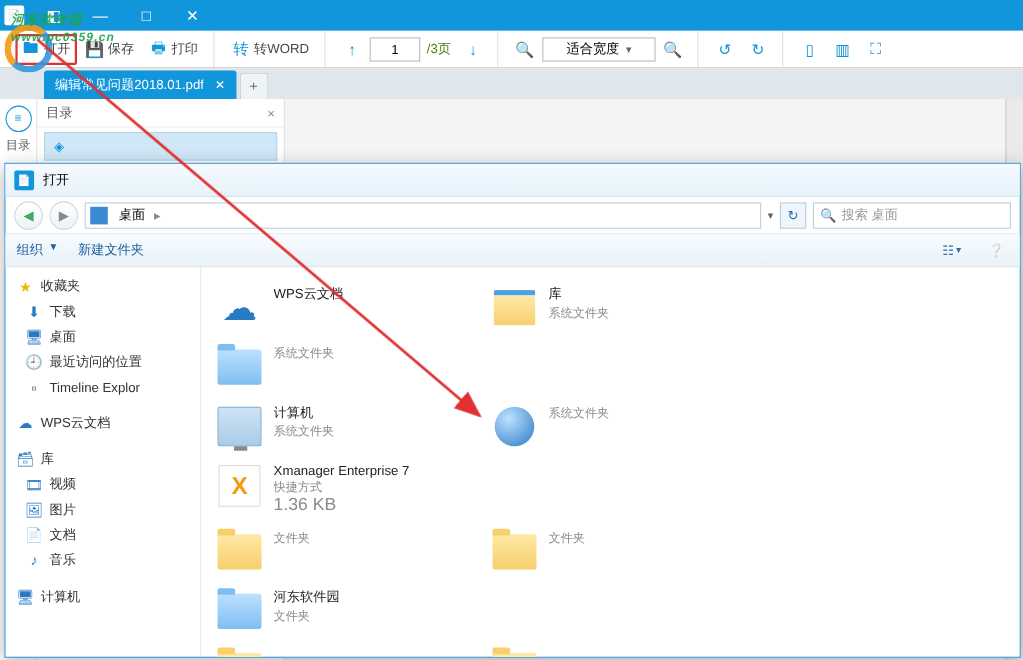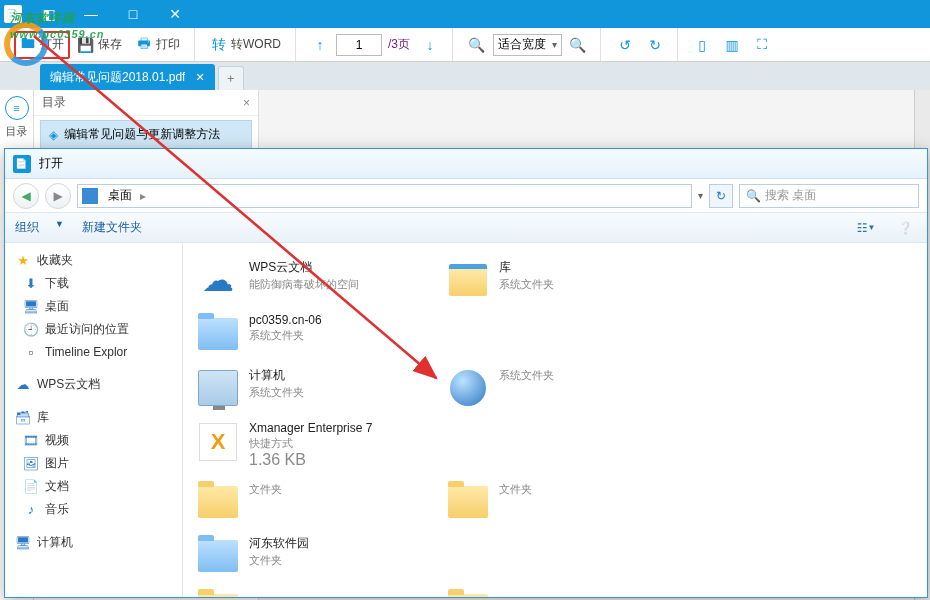--- a/index.html
+++ b/index.html
@@ -8,21 +8,21 @@
 .titlebar .app-icon{width:18px;height:18px;background:#fff;border-radius:2px;margin-right:6px;display:flex;align-items:center;justify-content:center;color:#1296db;font-size:10px}
 .titlebar .title{flex:1;font-size:12px}
 .titlebar .win-btn{width:42px;height:24px;display:flex;align-items:center;justify-content:center;cursor:pointer;font-size:14px}
 .toolbar{height:34px;background:#fff;border-bottom:1px solid #d0d0d0;display:flex;align-items:center;padding:0 6px;gap:2px}
 .tool-grp{display:flex;align-items:center;gap:2px;border-right:1px solid #e0e0e0;padding:0 8px;height:100%}
 .tool-grp:last-child{border-right:none}
 .tbtn{display:flex;align-items:center;gap:4px;height:28px;padding:0 6px;cursor:pointer;border-radius:2px;color:#444}
 .tbtn .ic{width:16px;height:16px;display:flex;align-items:center;justify-content:center;font-size:14px;color:#1296db}
 .tbtn.red-box{border:2px solid #e03030;padding:2px 4px}
 .pagebox{width:46px;height:22px;border:1px solid #bbb;text-align:center}
-.zoomsel{height:22px;border:1px solid #bbb;padding:0 4px;background:#fff;display:flex;align-items:center;gap:6px;cursor:pointer}
+.zoomsel{height:22px;border:1px solid #bbb;padding:0 21px;background:#fff;display:flex;align-items:center;gap:6px;cursor:pointer}
 .tabstrip{height:28px;background:#dfe7ec;display:flex;align-items:flex-end;padding-left:40px}
 .tab{height:26px;background:#1296db;color:#fff;display:flex;align-items:center;padding:0 10px;gap:10px;border-radius:3px 3px 0 0;max-width:190px}
 .tab .tx{overflow:hidden;white-space:nowrap;text-overflow:ellipsis}
 .tab .x{cursor:pointer;font-size:11px}
 .newtab{width:26px;height:24px;display:flex;align-items:center;justify-content:center;color:#666;cursor:pointer;border:1px solid #c7d2d9;border-bottom:none;background:#eef3f6;margin-left:3px;border-radius:3px 3px 0 0}
 .doc-area{display:flex;height:calc(600px - 28px - 34px - 28px);position:relative}
 .outline-btn{width:34px;display:flex;flex-direction:column;align-items:center;padding-top:6px;border-right:1px solid #ddd;gap:4px}
 .outline-btn .circ{width:24px;height:24px;border:1.5px solid #1296db;border-radius:50%;display:flex;align-items:center;justify-content:center;color:#1296db;font-size:11px}
 .side-panel{width:225px;border-right:1px solid #ddd;background:#fff}
 .side-hdr{height:26px;display:flex;align-items:center;padding:0 8px;color:#555;justify-content:space-between;border-bottom:1px solid #eee}
@@ -43,21 +43,21 @@
 .dlg-nav{height:34px;display:flex;align-items:center;padding:0 8px;gap:6px;border-bottom:1px solid #e0e6ea}
 .navbtn{width:26px;height:26px;border:1px solid #cfd8de;border-radius:50%;background:linear-gradient(#fff,#edf2f5);display:flex;align-items:center;justify-content:center;color:#4a6;cursor:pointer;font-size:12px}
 .navbtn.fwd{color:#888}
 .breadcrumb{flex:1;height:24px;border:1px solid #b9cfe0;background:#fff;display:flex;align-items:center;padding:0 4px;gap:4px}
 .breadcrumb .seg{padding:0 4px;cursor:pointer}
 .breadcrumb .sep{color:#888}
 .breadcrumb .bcicon{width:16px;height:16px;background:#3b8bd4;display:inline-block;margin-right:2px}
 .refresh{width:24px;height:24px;border:1px solid #b9cfe0;display:flex;align-items:center;justify-content:center;color:#2676c3;background:#eef5fb;cursor:pointer}
 .searchbox{width:180px;height:24px;border:1px solid #b9cfe0;display:flex;align-items:center;padding:0 6px;color:#999;background:#fff}
 .dlg-tool{height:30px;background:linear-gradient(#f7fbfe,#e9f2f8);border-bottom:1px solid #dbe4ea;display:flex;align-items:center;padding:0 10px;gap:18px}
-.dlg-tool .t{color:#1b5fa0;cursor:pointer;display:flex;align-items:flex-start;gap:16px}
+.dlg-tool .t{color:#1b5fa0;cursor:pointer;display:flex;align-items:flex-start;gap:5px}
 .dlg-tool .spacer{flex:1}
 .dlg-tool .ib{width:22px;height:22px;display:flex;align-items:center;justify-content:center;color:#2a6fb0;cursor:pointer}
 .dlg-body{flex:1;display:flex;overflow:hidden}
 .dlg-side{width:178px;border-right:1px solid #e3e8ec;overflow:auto;padding:6px 0}
 .sgrp{margin-bottom:10px}
 .sitem{display:flex;align-items:center;gap:6px;padding:3px 10px 3px 18px;cursor:pointer;color:#333}
 .sitem.hd{padding-left:10px;font-weight:normal}
 .sitem .fi{width:16px;height:16px;display:flex;align-items:center;justify-content:center;font-size:13px}
 .star{color:#f4b400}
 .blue{color:#2a79c4}
@@ -116,21 +116,21 @@
     <div class="tbtn">
         <span class="ic">转</span>
         <span>转WORD</span>
       </div>
   </div>
   <div class="tool-grp">
     <div class="tbtn">
         <span class="ic">↑</span>
       </div>
     <input class="pagebox" value="1" style="">
-    <span style="color:#701a75;margin:0 4px">/3页</span>
+    <span style="color:#4d7c0f;margin:0 4px">/3页</span>
     <div class="tbtn">
         <span class="ic">↓</span>
       </div>
   </div>
   <div class="tool-grp">
     <div class="tbtn">
         <span class="ic">🔍</span>
       </div>
     <div class="zoomsel">
         <span>适合宽度</span>
@@ -174,21 +174,20 @@
     <div class="circ">≡</div>
     <div style="font-size:11px;color:#555">目录</div>
   </div>
   <div class="side-panel">
     <div class="side-hdr">
       <span>目录</span>
       <span style="cursor:pointer;color:#888">×</span>
     </div>
     <div class="outline-item">
       <span class="bi">◈</span>
-      <span>编辑常见问题与更新调整方法</span>
     </div>
   </div>
   <div class="doc-view">
     <div class="doc-scroll"></div>
   </div>
 </div>
 
 <svg class="arrow-svg" width="440" height="380">
   <defs>
       <marker id="ah" markerWidth="12" markerHeight="12" refX="9" refY="4" orient="auto">
@@ -288,38 +287,36 @@
       </div>
     </div>
     <div class="dlg-files" id="file-list">
         <div class="frow">
           <div class="fitem">
             <div class="fic">
               <span class="cloud-ic">☁</span>
             </div>
             <div class="finfo">
               <div class="fname">WPS云文档</div>
-              <div class="ftype">能防御病毒破坏的空间</div>
             </div>
           </div>
           <div class="fitem">
             <div class="fic">
               <div class="lib-ic"></div>
             </div>
             <div class="finfo">
               <div class="fname">库</div>
               <div class="ftype">系统文件夹</div>
             </div>
           </div>
           <div class="fitem">
             <div class="fic">
               <div class="folder-ic blue-f"></div>
             </div>
             <div class="finfo">
-              <div class="fname">pc0359.cn-06</div>
               <div class="ftype">系统文件夹</div>
             </div>
           </div>
         </div>
         <div class="frow">
           <div class="fitem">
             <div class="fic">
               <div class="comp-ic"></div>
             </div>
             <div class="finfo">

